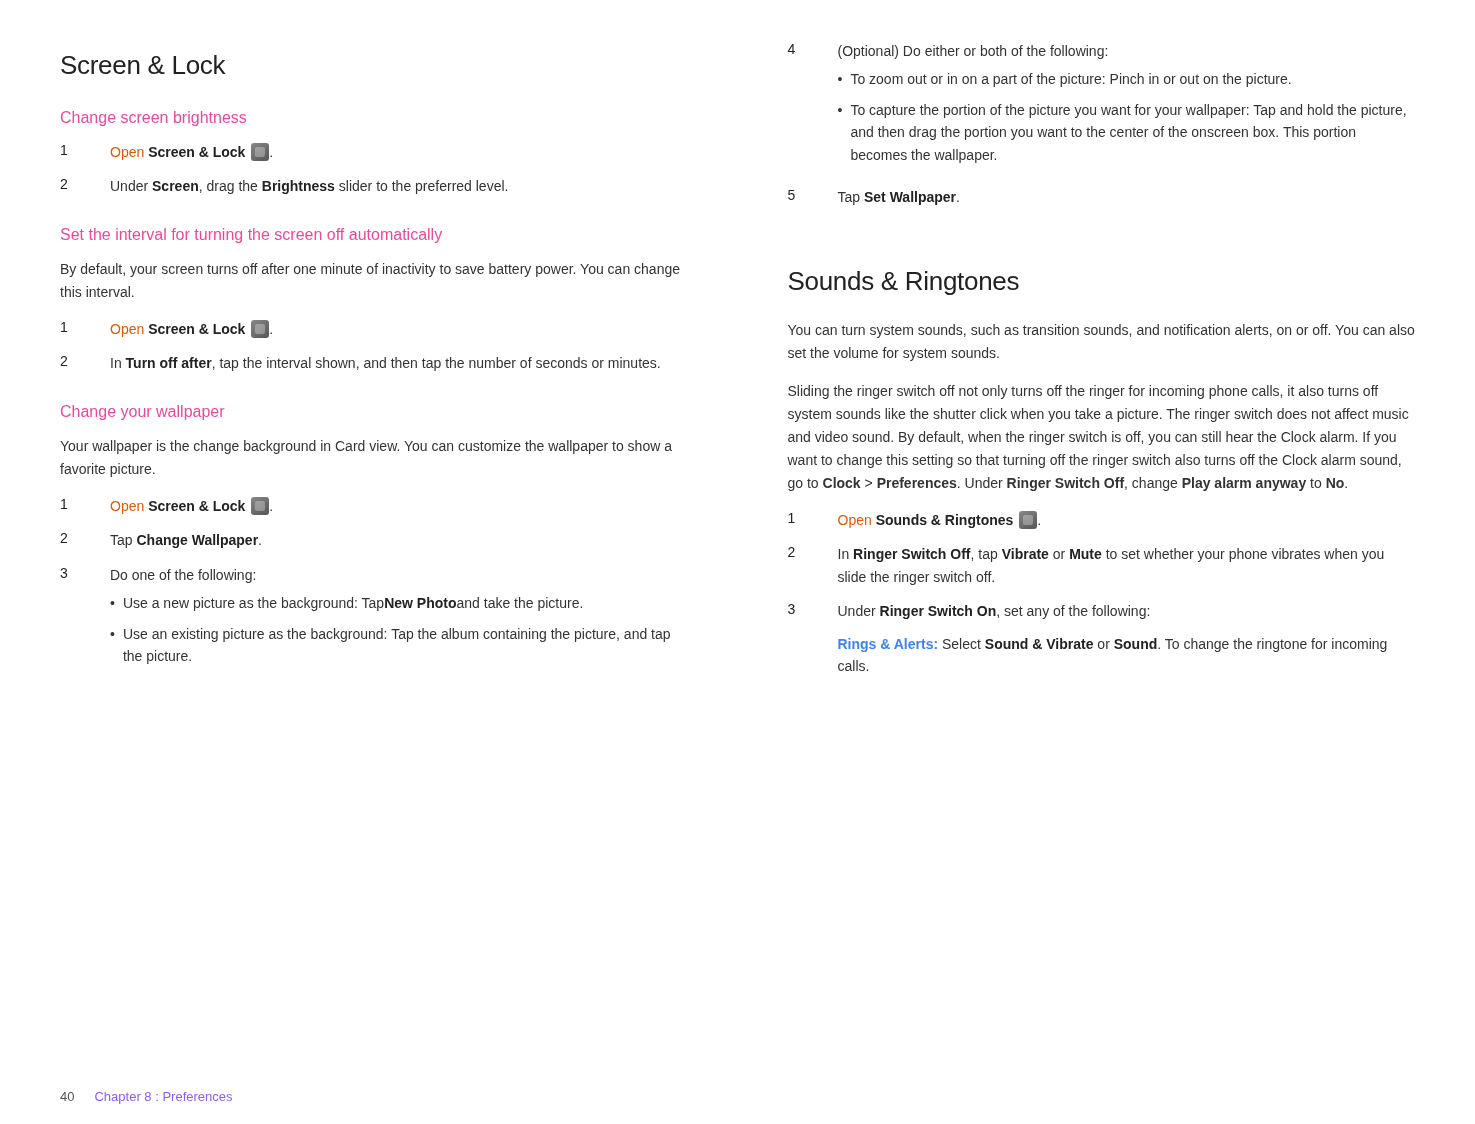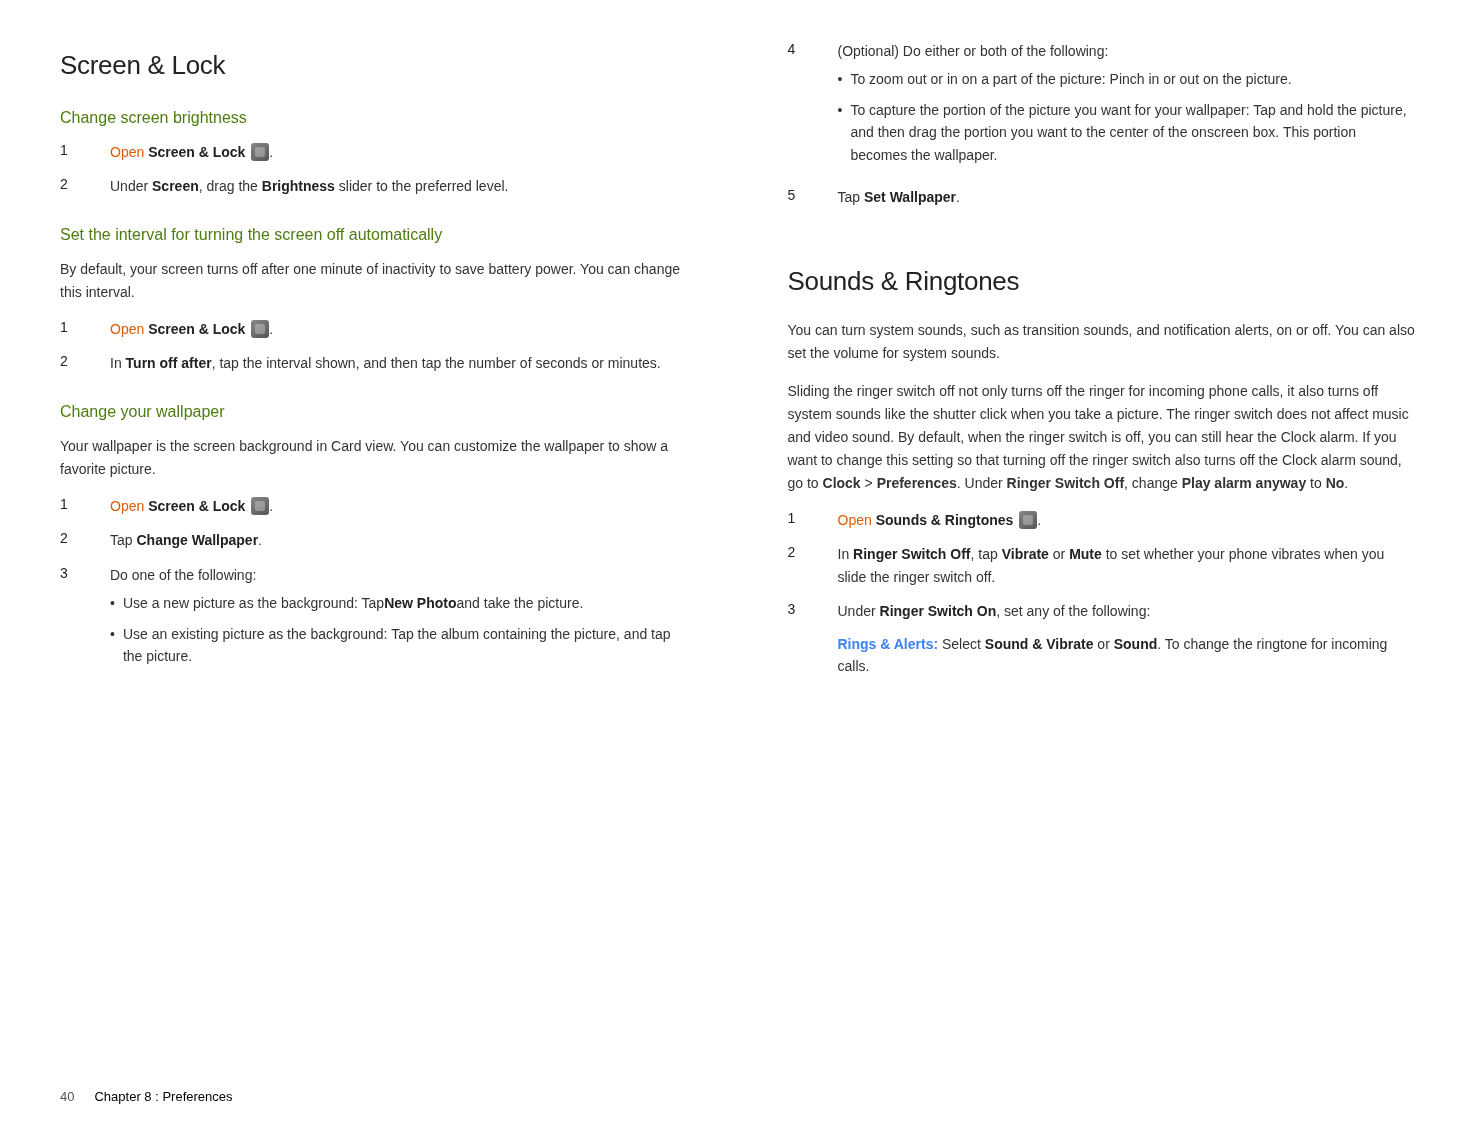--- a/index.html
+++ b/index.html
@@ -37,21 +37,21 @@
       font-weight: 300;
       color: #222222;
       margin-bottom: 22px;
       margin-top: 10px;
       letter-spacing: -0.3px;
     }
 
     .sub-heading {
       font-size: 16px;
       font-weight: 400;
-      color: #4d7c0f;
+      color: #ec4899;
       margin-bottom: 14px;
       margin-top: 28px;
     }
 
     .section-block {
       margin-bottom: 28px;
     }
 
     .step-row {
       display: flex;
@@ -150,21 +150,21 @@
     }
 
     .footer-page-number {
       font-size: 13px;
       color: #555555;
       margin-right: 20px;
     }
 
     .footer-chapter {
       font-size: 13px;
-      color: #000000;
+      color: #8b5cf6;
     }
 
     .rings-alerts-label {
       font-weight: 700;
       color: #3b82f6;
     }
   </style>
 </head>
 <body>
 
@@ -206,21 +206,21 @@
       <div class="step-row">
         <span class="step-number">2</span>
         <span class="step-content">
           In <strong>Turn off after</strong>, tap the interval shown, and then tap the number of seconds or minutes.
         </span>
       </div>
     </div>
 
     <div class="section-block">
       <h2 class="sub-heading">Change your wallpaper</h2>
-      <p class="body-text">Your wallpaper is the screen background in Card view. You can customize the wallpaper to show a favorite picture.</p>
+      <p class="body-text">Your wallpaper is the change background in Card view. You can customize the wallpaper to show a favorite picture.</p>
 
       <div class="step-row">
         <span class="step-number">1</span>
         <span class="step-content">
           <span class="open-word">Open</span> <strong>Screen &amp; Lock</strong> <span class="icon-box"></span>.
         </span>
       </div>
 
       <div class="step-row">
         <span class="step-number">2</span>

